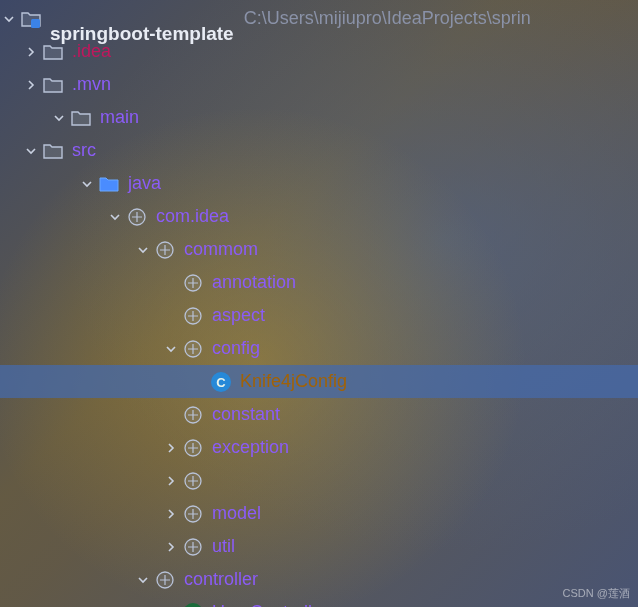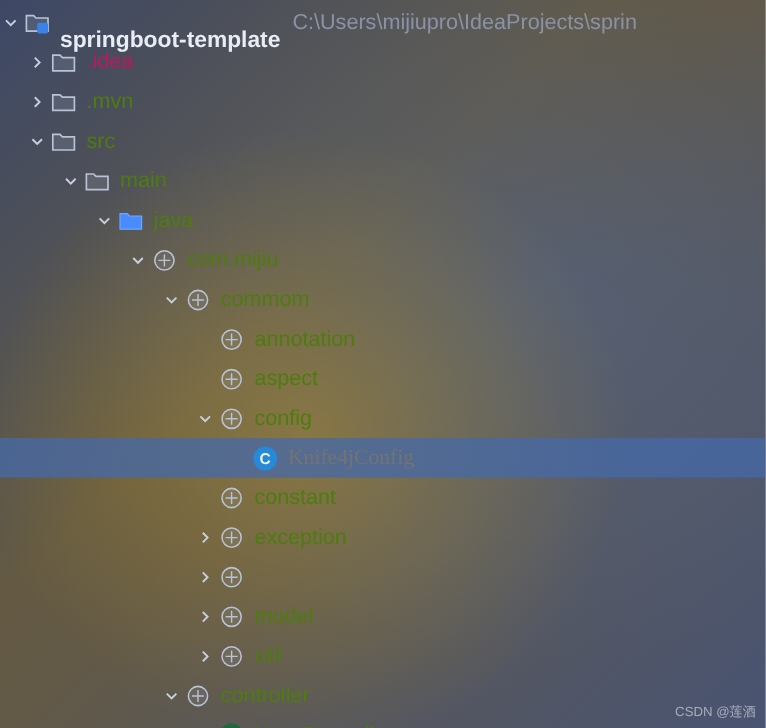--- a/index.html
+++ b/index.html
@@ -51,23 +51,23 @@
     .chevron.blank { visibility: hidden; }
     .icon {
       width: 22px;
       height: 22px;
       display: inline-flex;
       align-items: center;
       justify-content: center;
       margin-right: 8px;
       flex-shrink: 0;
     }
-    .label { color: #4d7c0f; }
+    .label { color: #8b5cf6; }
     .label.highlight { color: #be185d; }
-    .label.selected-text { color: #737373; font-weight: 500; font-family: Liberation Serif, serif; }
+    .label.selected-text { color: #a16207; font-weight: 500; }
     .label.root { color: #e8ecf4; font-weight: 600; font-size: 19px; margin-top: 31px; }
     .path { color: #8a92a8; margin-left: 10px; font-size: 18px; }
     .watermark {
       position: absolute;
       bottom: 6px;
       right: 8px;
       font-size: 11px;
       color: rgba(255,255,255,0.5);
       z-index: 2;
     }
@@ -126,50 +126,50 @@
     </span>
     <span class="icon">
       <svg viewBox="0 0 22 22">
           <path class="folder-svg" d="M2 5 h6 l2 2 h10 v11 h-18 z"></path>
         </svg>
     </span>
     <span class="label">.mvn</span>
   </div>
 
   <div class="row">
+    <span class="indent" style="width:50px"></span>
+    <span class="chevron">
+      <svg viewBox="0 0 10 10">
+          <path d="M1 3 L5 7 L9 3" fill="none" stroke="#c8d0e0" stroke-width="1.6"></path>
+        </svg>
+    </span>
+    <span class="icon">
+      <svg viewBox="0 0 22 22">
+          <path class="folder-svg" d="M2 5 h6 l2 2 h10 v11 h-18 z"></path>
+        </svg>
+    </span>
+    <span class="label">main</span>
+  </div>
+
+  <div class="row">
     <span class="indent" style="width:22px"></span>
     <span class="chevron">
       <svg viewBox="0 0 10 10">
           <path d="M1 3 L5 7 L9 3" fill="none" stroke="#c8d0e0" stroke-width="1.6"></path>
         </svg>
     </span>
     <span class="icon">
       <svg viewBox="0 0 22 22">
           <path class="folder-svg" d="M2 5 h6 l2 2 h10 v11 h-18 z"></path>
         </svg>
     </span>
     <span class="label">src</span>
   </div>
 
   <div class="row">
-    <span class="indent" style="width:50px"></span>
-    <span class="chevron">
-      <svg viewBox="0 0 10 10">
-          <path d="M1 3 L5 7 L9 3" fill="none" stroke="#c8d0e0" stroke-width="1.6"></path>
-        </svg>
-    </span>
-    <span class="icon">
-      <svg viewBox="0 0 22 22">
-          <path class="folder-svg" d="M2 5 h6 l2 2 h10 v11 h-18 z"></path>
-        </svg>
-    </span>
-    <span class="label">main</span>
-  </div>
-
-  <div class="row">
     <span class="indent" style="width:78px"></span>
     <span class="chevron">
       <svg viewBox="0 0 10 10">
           <path d="M1 3 L5 7 L9 3" fill="none" stroke="#c8d0e0" stroke-width="1.6"></path>
         </svg>
     </span>
     <span class="icon">
       <svg viewBox="0 0 22 22">
           <path class="folder-src-svg" d="M2 5 h6 l2 2 h10 v11 h-18 z"></path>
         </svg>
@@ -183,21 +183,21 @@
       <svg viewBox="0 0 10 10">
           <path d="M1 3 L5 7 L9 3" fill="none" stroke="#c8d0e0" stroke-width="1.6"></path>
         </svg>
     </span>
     <span class="icon">
       <svg viewBox="0 0 22 22">
           <circle class="package-svg" cx="11" cy="11" r="8"></circle>
           <path stroke="#b8c2d8" stroke-width="1.2" fill="none" d="M6 11 h10 M11 6 v10"></path>
         </svg>
     </span>
-    <span class="label">com.mijiu</span>
+    <span class="label">com.idea</span>
   </div>
 
   <div class="row">
     <span class="indent" style="width:134px"></span>
     <span class="chevron">
       <svg viewBox="0 0 10 10">
           <path d="M1 3 L5 7 L9 3" fill="none" stroke="#c8d0e0" stroke-width="1.6"></path>
         </svg>
     </span>
     <span class="icon">

